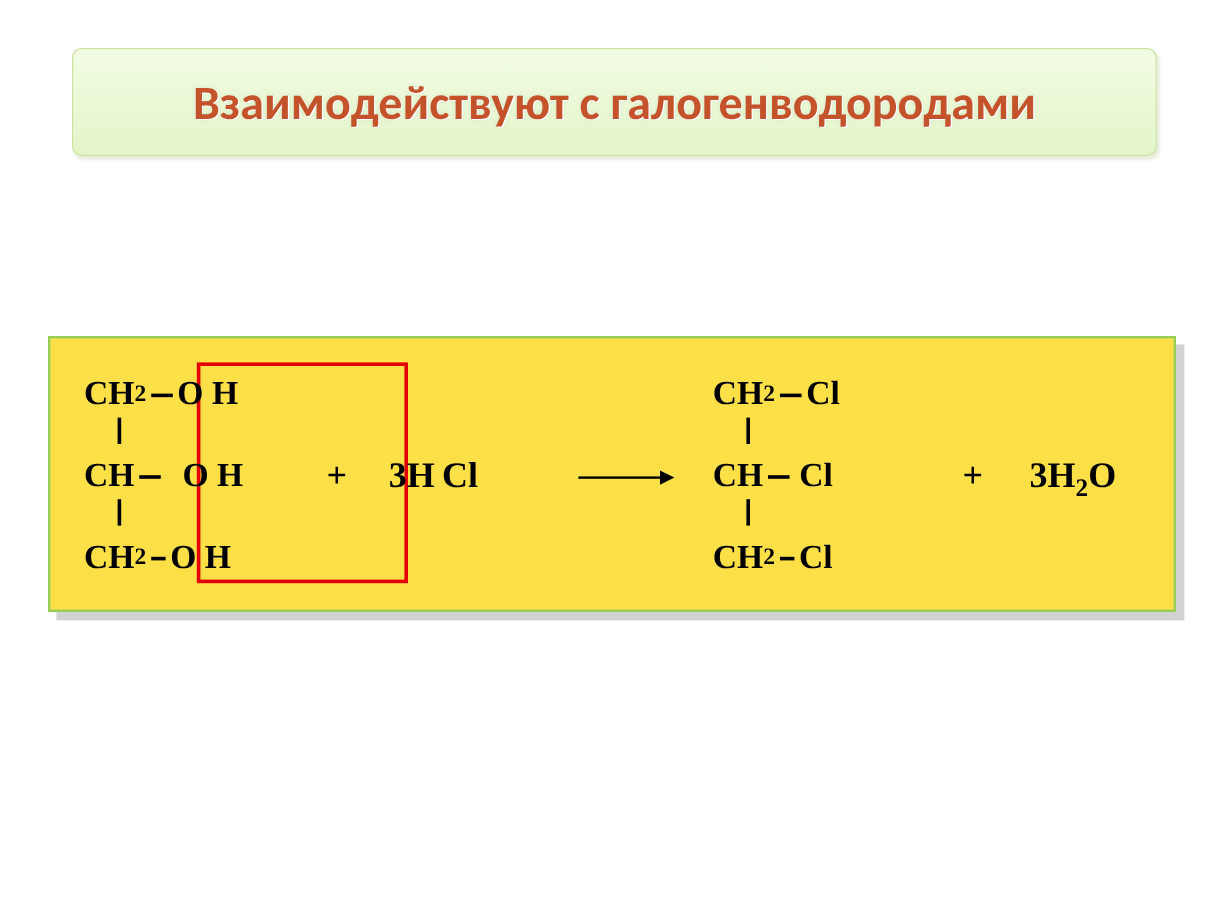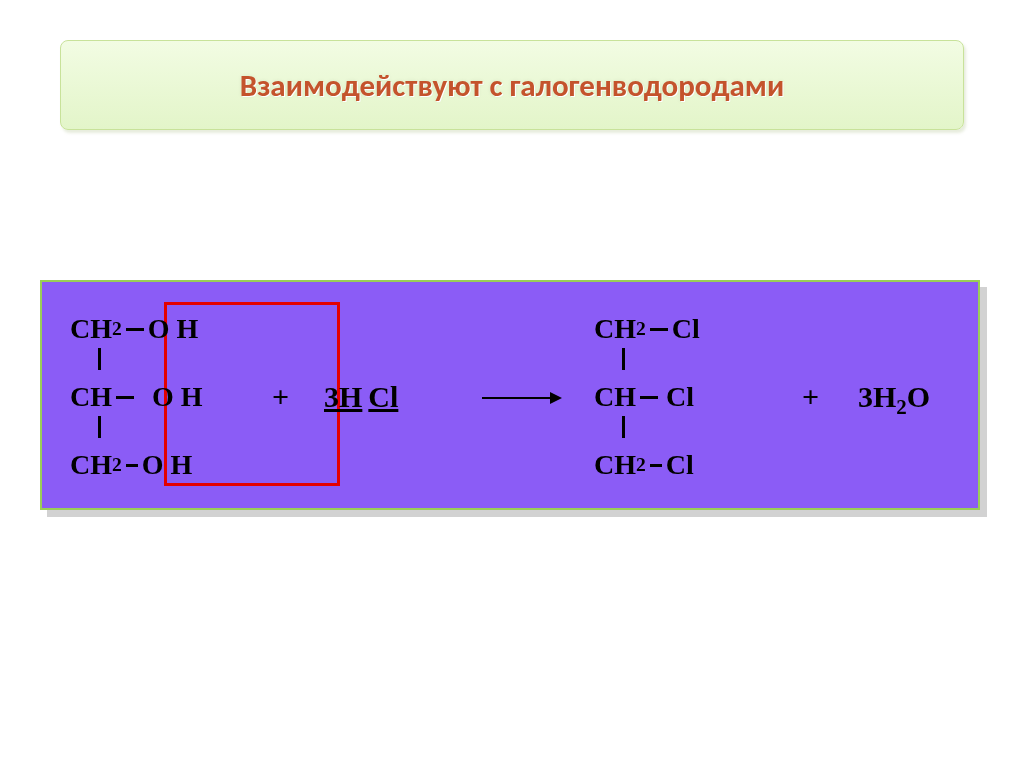--- a/index.html
+++ b/index.html
@@ -18,35 +18,35 @@
     height: 90px;
     background: linear-gradient(to bottom, #f2fce3 0%, #e3f5c9 100%);
     border: 1px solid #c8e29a;
     border-radius: 8px;
     box-shadow: 2px 3px 3px rgba(160,180,120,0.25);
     display: flex;
     align-items: center;
     justify-content: center;
   }
   .title-text {
-    font-size: 31px;
+    font-size: 40px;
     font-weight: bold;
     text-align: right;
     color: #c4532c;
     text-shadow: 1px 1px 0 #fff, 0 0 4px rgba(0,0,0,0.08);
     font-family: Calibri, "Segoe UI", sans-serif;
   }
   .reaction-box {
     position: absolute;
     top: 280px;
     left: 40px;
     width: 940px;
     height: 230px;
     border: 2px solid #9acd57;
-    background: #8b5cf6;
+    background: #fde047;
     box-shadow: 7px 7px 0 #d2d2d2;
   }
   .reaction-row {
     position: absolute;
     top: 30px;
     left: 0;
     width: 100%;
     height: 170px;
     font-size: 28px;
     font-weight: bold;
@@ -92,21 +92,21 @@
     height: 184px;
   }
   
   .op {
     position: absolute;
     top: 68px;
     font-size: 30px;
     font-weight: bold;
   }
   .plus1 { left: 230px; }
-  .hcl   { left: 282px; text-decoration: underline; }
+  .hcl   { left: 282px; }
   .arrow {
     position: absolute;
     top: 80px;
     left: 440px;
     width: 80px;
     height: 12px;
   }
   .arrow::before {
     content:"";
     position:absolute;

